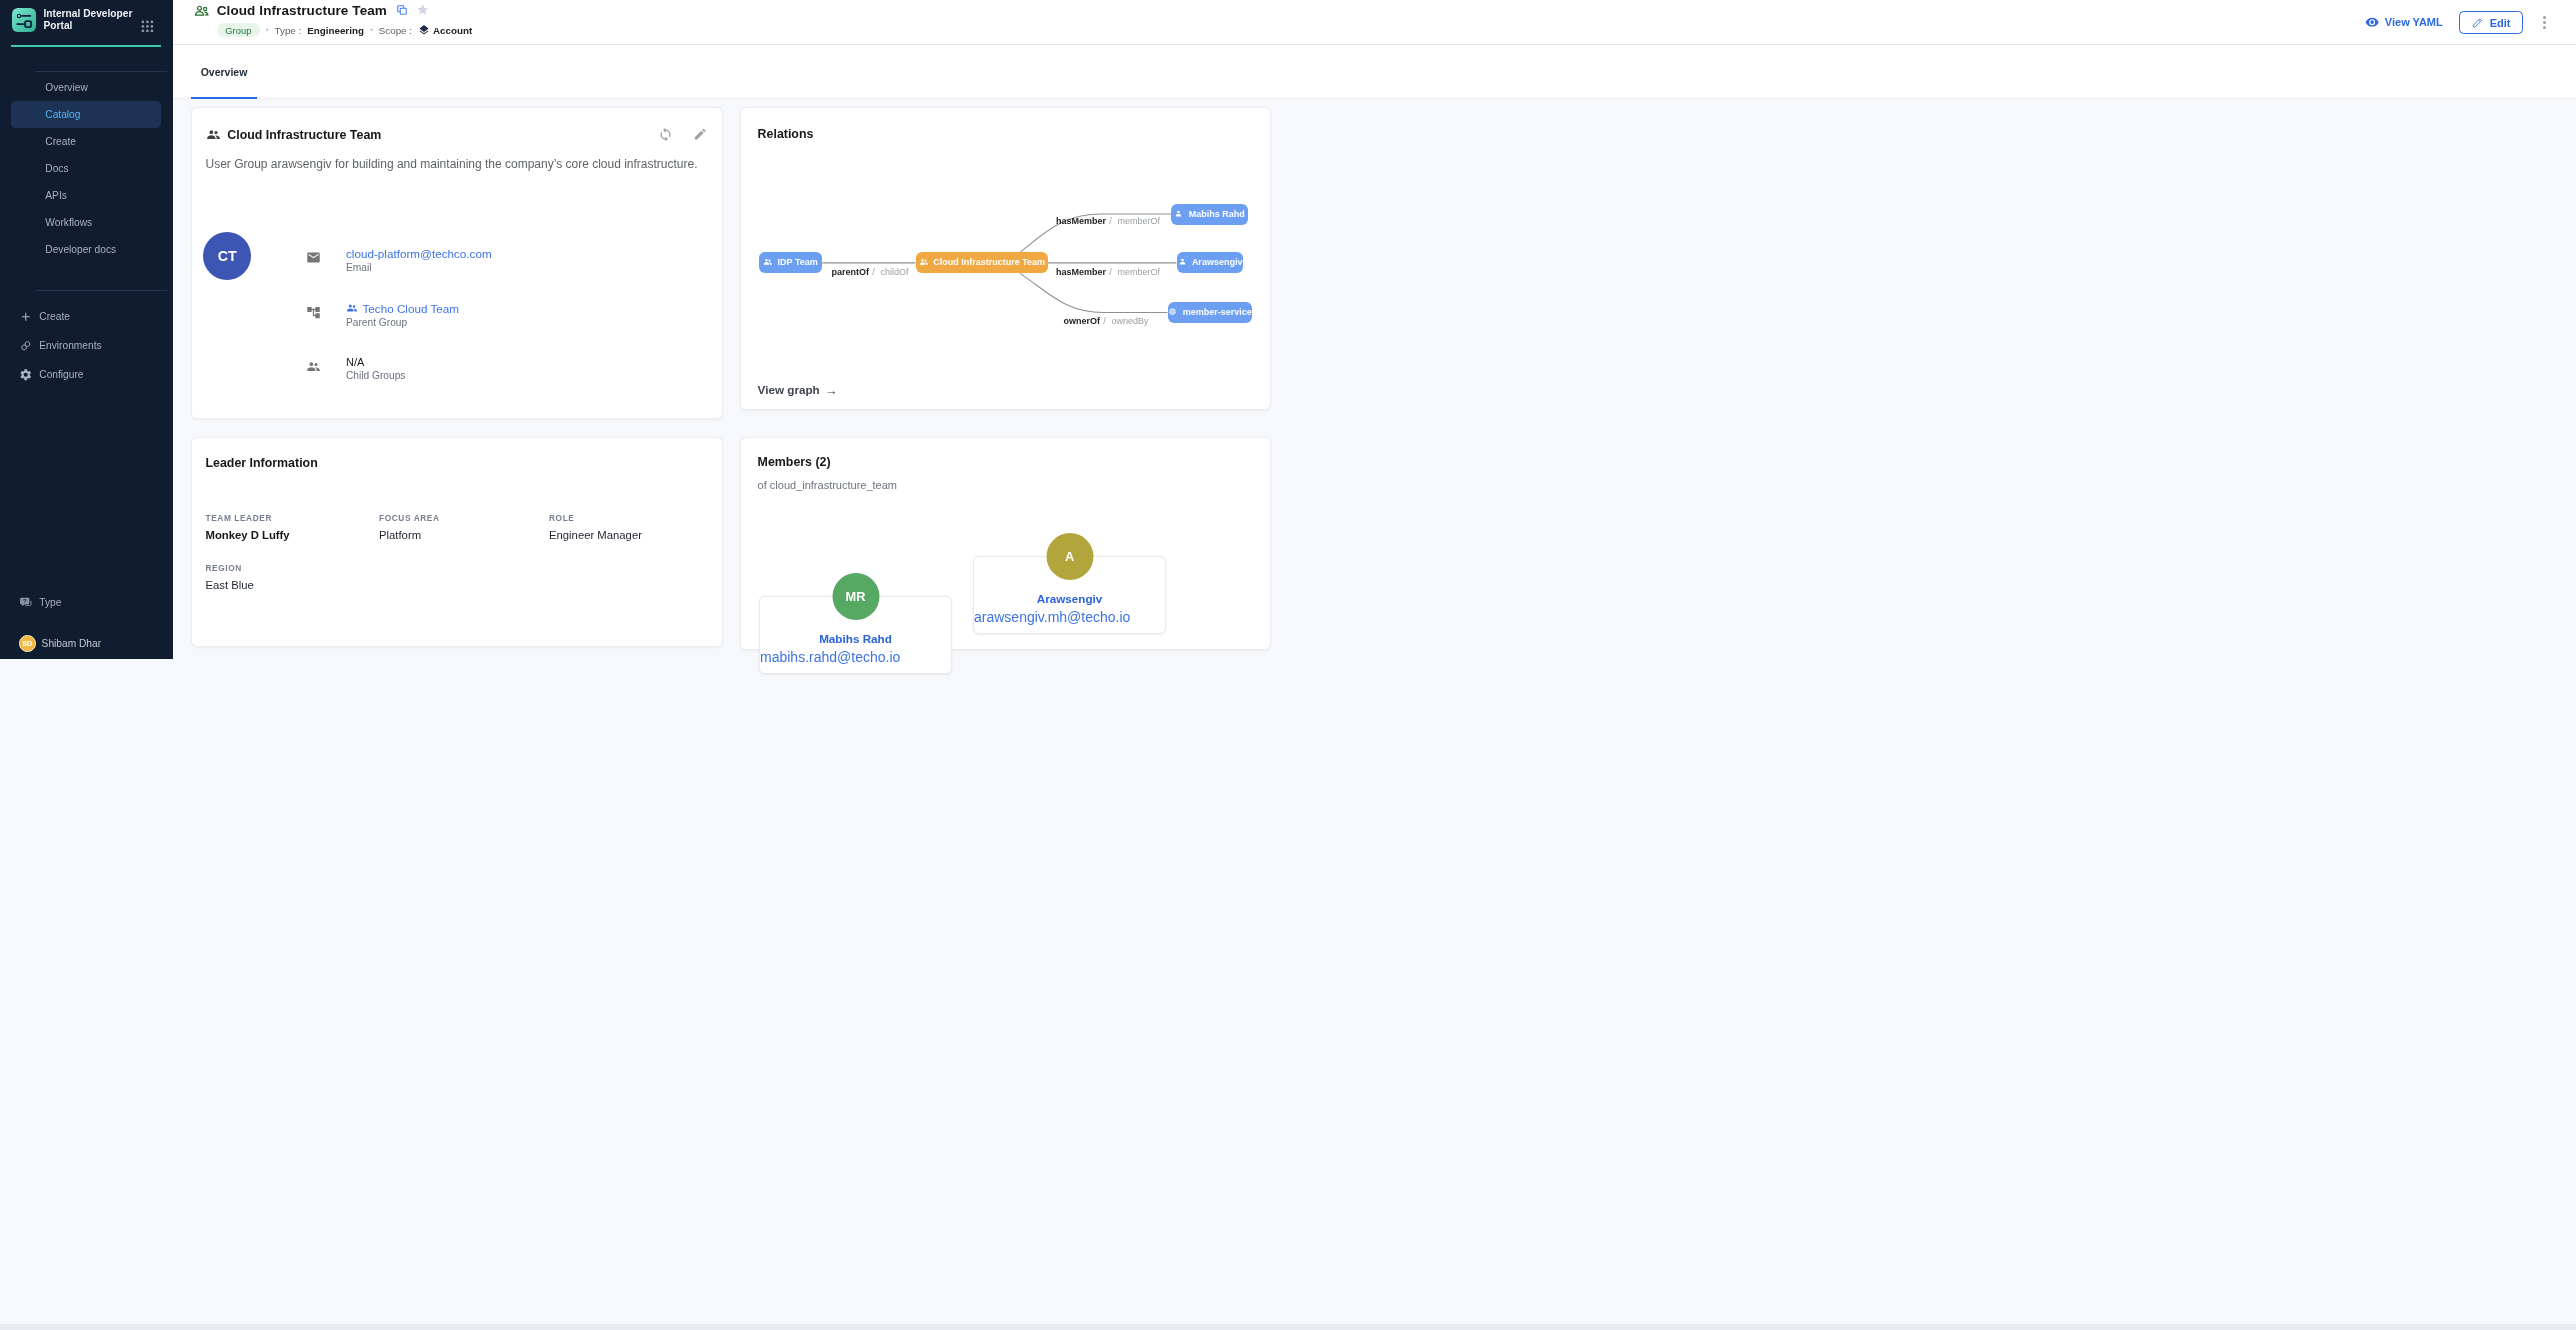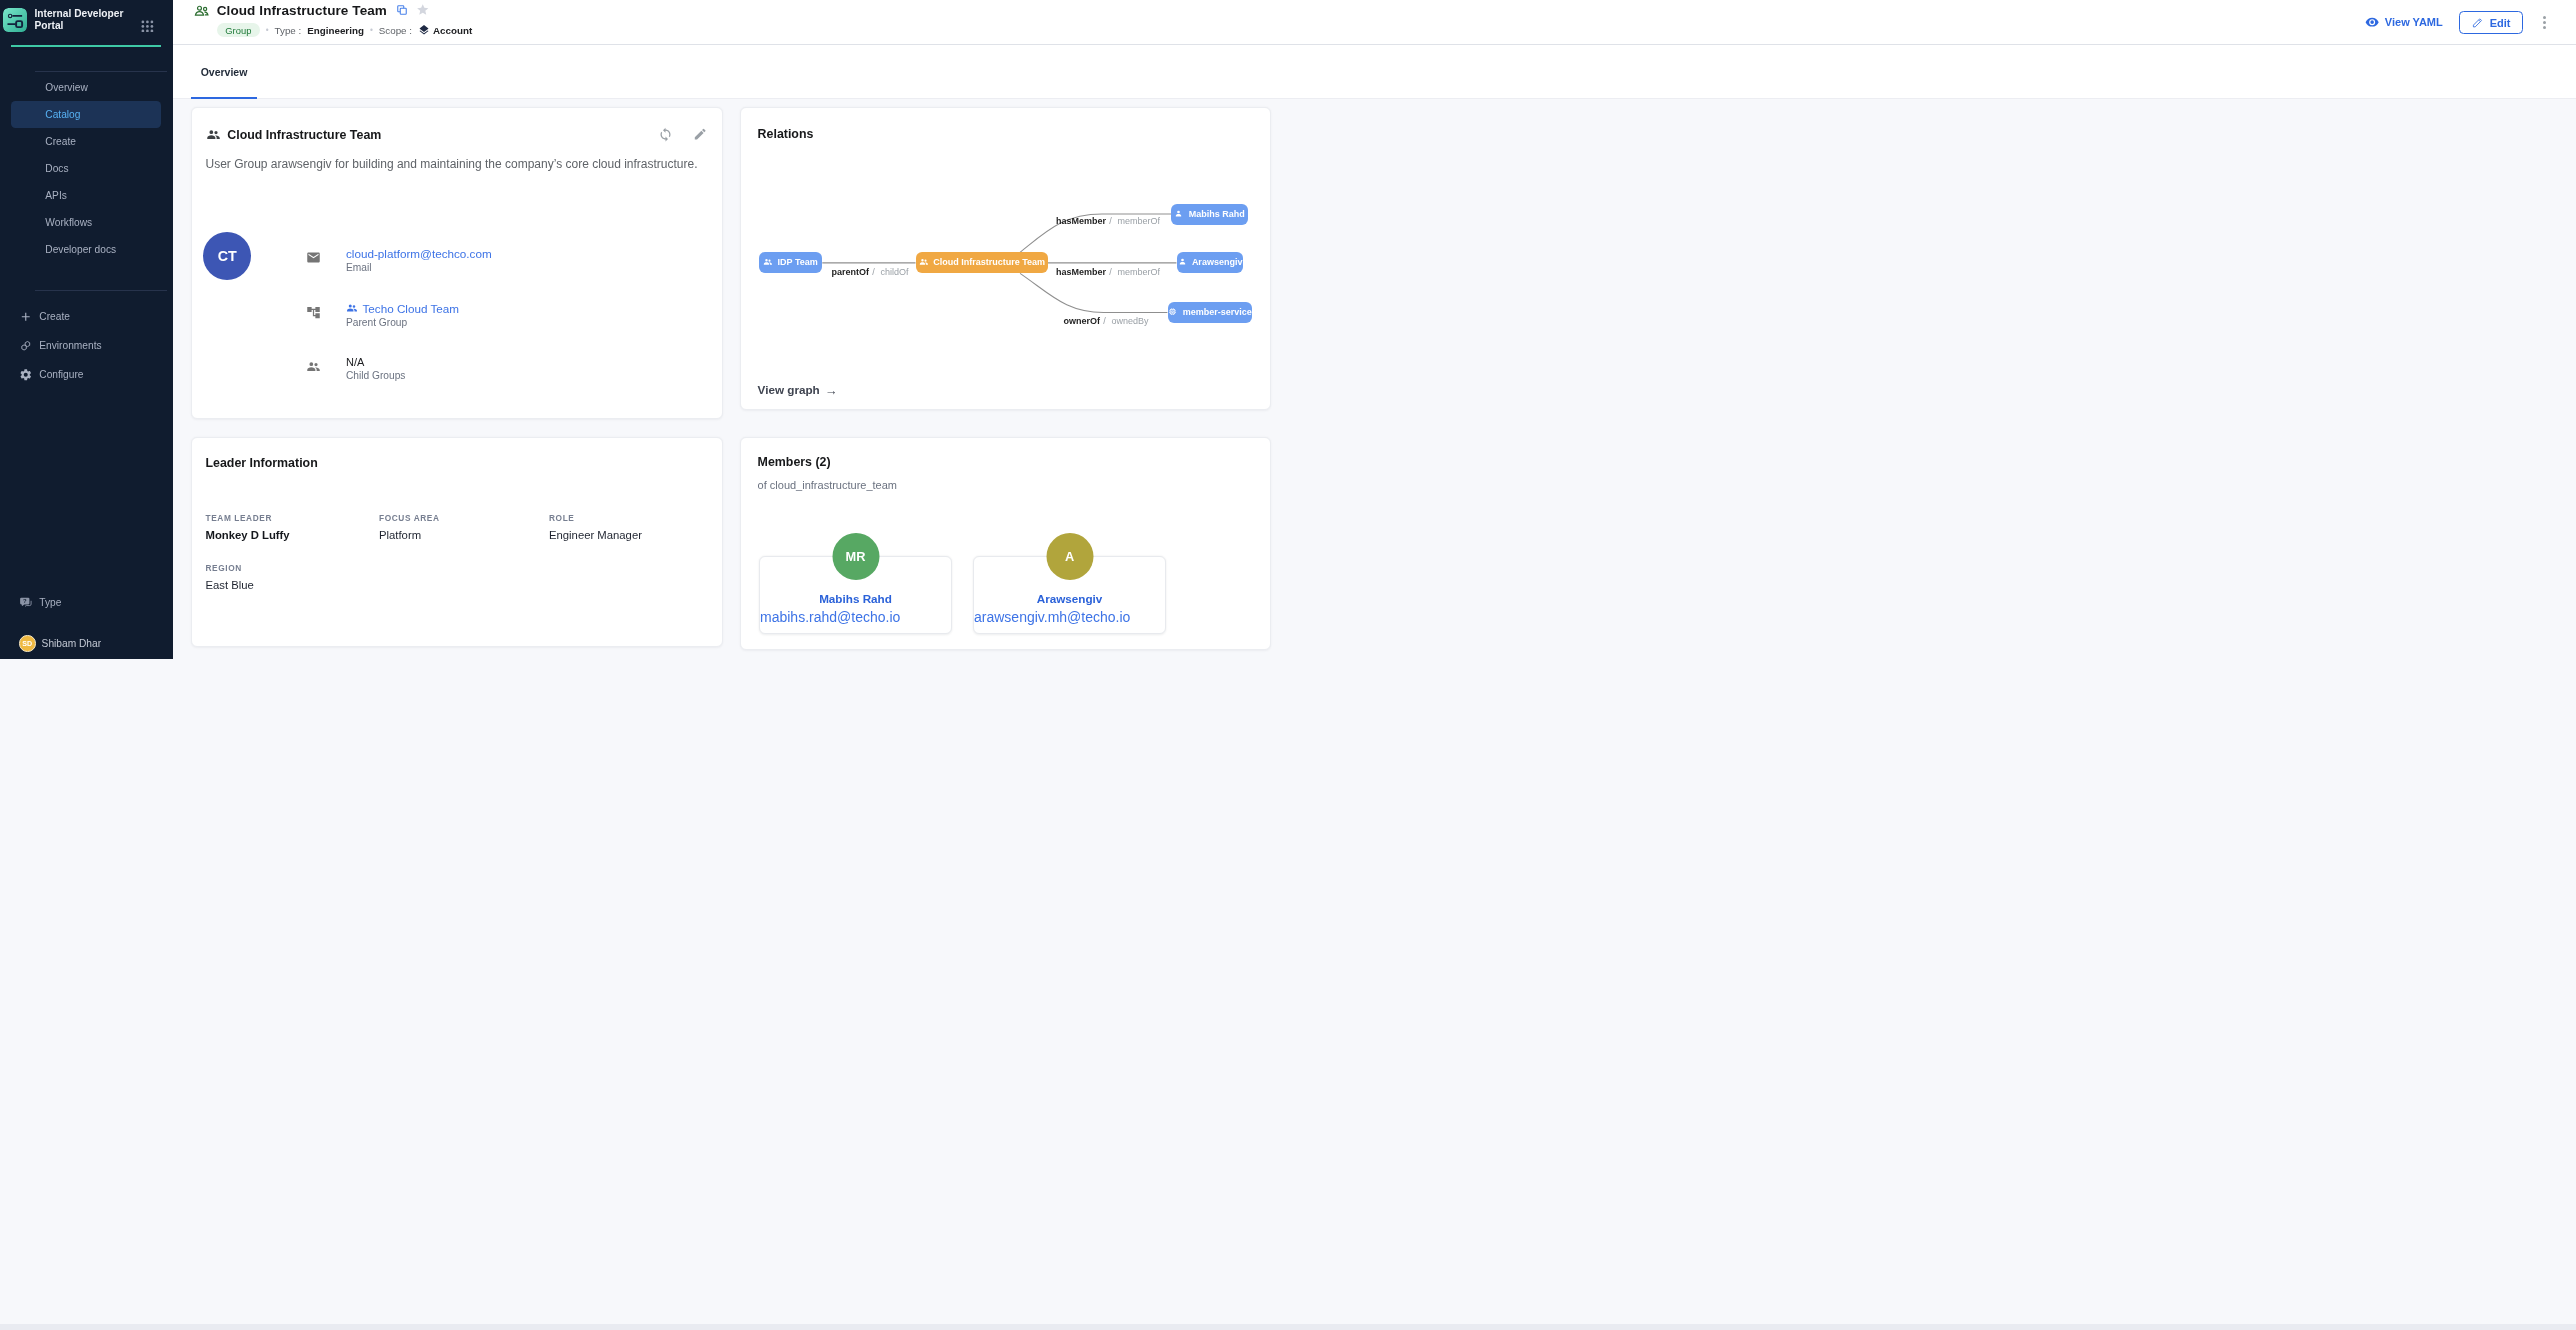--- a/index.html
+++ b/index.html
@@ -2,21 +2,21 @@
 <html style="font-size:12px"><head>
 <meta charset="utf-8">
 <style>
   * { margin:0; padding:0; box-sizing:border-box; }
   html,body { width:1288px; height:665px; overflow:hidden;
     font-family:"Liberation Sans", sans-serif; background:#f7f8fb; }
 
   
   .sidebar { position:absolute; left:0; top:0; width:173px; height:659px;
     background:#101c2f; color:#a9b1c2; z-index:3; }
-  .brand { position:absolute; top:7.5px; left:3px; display:flex; gap:7.5px; align-items:center; }
+  .brand { position:absolute; top:7.5px; left:12px; display:flex; gap:7.5px; align-items:center; }
   .logo { width:24px; height:24px; border-radius:5.3px; flex:0 0 24px; }
   .brand-label { width:90px; font-size:10.2px; font-weight:700; color:#eef1f6; line-height:12.4px; }
   .apps-grid { position:absolute; top:19.6px; left:141px; cursor:pointer; }
   .teal-rule { position:absolute; top:45px; left:11.3px; width:150px; height:1.5px; background:#3fc9a6; }
   .side-divider { position:absolute; left:35px; right:6px; height:0.8px; background:#27334c; }
   .nav { position:absolute; top:74px; left:0; right:0; list-style:none; }
   .nav li { height:27px; line-height:27px; margin:0 12px 0 11.3px; padding-left:34px;
     font-size:10.2px; color:#a9b1c2; border-radius:4.5px; cursor:pointer; }
   .nav li.active { background:#1c3356; color:#57b1f3; }
   .side-list { position:absolute; left:0; right:0; list-style:none; }
@@ -113,21 +113,21 @@
   .lf0 { left:13.5px; top:75px; } .lf1 { left:187px; top:75px; } .lf2 { left:357px; top:75px; }
   .lf3 { left:13.5px; top:125px; }
 
   
   .members-card { left:567px; top:337px; width:531px; height:213px; }
   .mem-title { position:absolute; top:16.6px; left:16.6px; }
   .mem-sub { position:absolute; top:41px; left:16.6px; font-size:11px; color:#6b7280; }
   .member-tile { position:absolute; top:118px; width:193px; height:78px; background:#fff;
     border:0.8px solid #e8eaee; border-radius:6px; box-shadow:0 0.8px 2.3px rgba(16,24,40,.08);
     cursor:pointer; }
-  .mt0 { left:18px; } .mt1 { left:232px; }
+  .mt0 { left:18px;margin-top:40px; } .mt1 { left:232px; }
   .m-avatar { position:absolute; top:-24px; left:50%; transform:translateX(-50%); width:47px;
     height:47px; border-radius:50%; color:#fff; font-size:12.8px; font-weight:700;
     display:flex; align-items:center; justify-content:center; }
   .av-green { background:#57a863; } .av-olive { background:#b1a53c; }
   .m-name { position:absolute; top:35px; left:0; right:0; text-align:center; font-size:11.7px;
     font-weight:700; color:#2b62d9; cursor:pointer; }
   .m-email { position:absolute; top:52px; left:0; right:0; font-size:14px;
     color:#3d73e6; cursor:pointer; }
 
   .bottom-strip { position:absolute; left:0; right:0; bottom:0; height:6px; background:#e9ebf1; z-index:4; }

